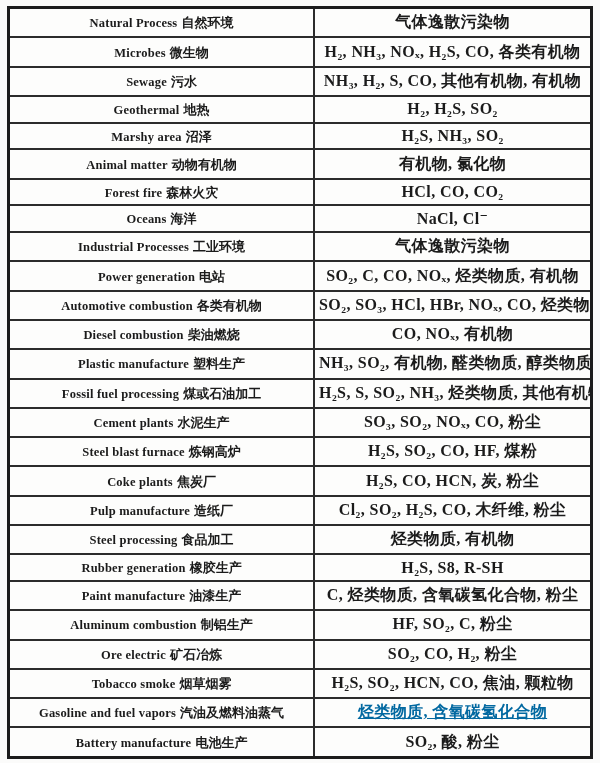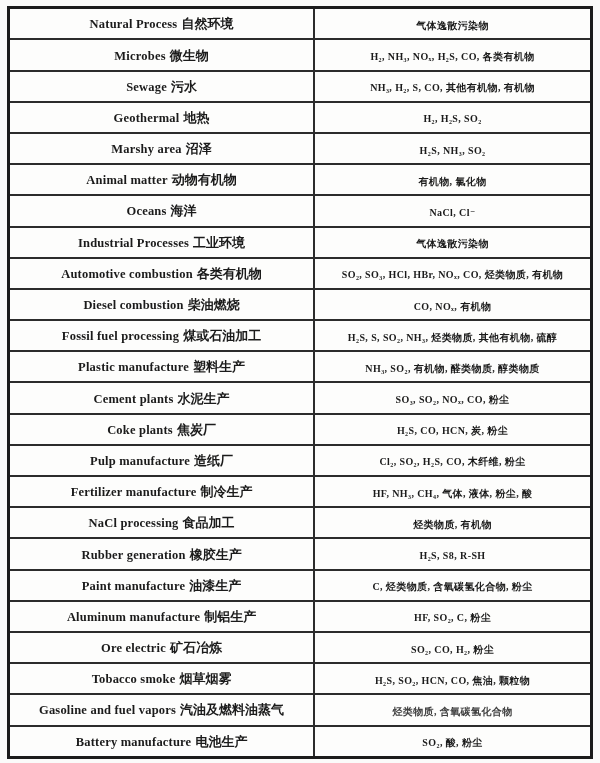--- a/index.html
+++ b/index.html
@@ -43,27 +43,28 @@
     font-size: 12.5px;
     font-weight: 600;
     letter-spacing: 0.2px;
   }
   .src-zh {
     font-size: 13px;
     font-weight: bold;
     font-family: "Liberation Sans", "DejaVu Sans", sans-serif;
   }
   .pollutants-text {
-    font-size: 10px;
+    font-size: 16px;
     font-weight: bold;
     letter-spacing: 0.4px;
   }
   tr.muted .pollutants-text {
-    color: #404040;
+    color: #0369a1;
     font-weight: 600;
+    text-decoration: underline;
   }
   tr.section-row .src-en { font-weight: bold; }
 </style>
 </head>
 <body>
 
 <div id="page">
   <table class="pollution-table">
     <tbody>
         <tr class="section-row">
@@ -84,73 +85,81 @@
         </tr>
         <tr>
           <td class="source-cell"><span class="src-en">Marshy area</span> <span class="src-zh">沼泽</span></td>
           <td class="pollutants-cell"><span class="pollutants-text src-zh-mixed">H₂S, NH₃, SO₂</span></td>
         </tr>
         <tr>
           <td class="source-cell"><span class="src-en">Animal matter</span> <span class="src-zh">动物有机物</span></td>
           <td class="pollutants-cell"><span class="pollutants-text src-zh-mixed">有机物, 氯化物</span></td>
         </tr>
         <tr>
+          <td class="source-cell"><span class="src-en">Forest fire</span> <span class="src-zh">森林火灾</span></td>
+          <td class="pollutants-cell"><span class="pollutants-text src-zh-mixed">HCl, CO, CO₂</span></td>
+        </tr>
+        <tr>
           <td class="source-cell"><span class="src-en">Oceans</span> <span class="src-zh">海洋</span></td>
           <td class="pollutants-cell"><span class="pollutants-text src-zh-mixed">NaCl, Cl⁻</span></td>
         </tr>
         <tr class="section-row">
           <td class="source-cell"><span class="src-en">Industrial Processes</span> <span class="src-zh">工业环境</span></td>
           <td class="pollutants-cell"><span class="pollutants-text src-zh-mixed">气体逸散污染物</span></td>
+        </tr>
+        <tr>
+          <td class="source-cell"><span class="src-en">Power generation</span> <span class="src-zh">电站</span></td>
+          <td class="pollutants-cell"><span class="pollutants-text src-zh-mixed">SO₂, C, CO, NOₓ, 烃类物质, 有机物</span></td>
         </tr>
         <tr>
           <td class="source-cell"><span class="src-en">Automotive combustion</span> <span class="src-zh">各类有机物</span></td>
           <td class="pollutants-cell"><span class="pollutants-text src-zh-mixed">SO₂, SO₃, HCl, HBr, NOₓ, CO, 烃类物质, 有机物</span></td>
         </tr>
         <tr>
           <td class="source-cell"><span class="src-en">Diesel combustion</span> <span class="src-zh">柴油燃烧</span></td>
           <td class="pollutants-cell"><span class="pollutants-text src-zh-mixed">CO, NOₓ, 有机物</span></td>
         </tr>
         <tr>
+          <td class="source-cell"><span class="src-en">Plastic manufacture</span> <span class="src-zh">塑料生产</span></td>
+          <td class="pollutants-cell"><span class="pollutants-text src-zh-mixed">NH₃, SO₂, 有机物, 醛类物质, 醇类物质</span></td>
+        </tr>
+        <tr>
           <td class="source-cell"><span class="src-en">Fossil fuel processing</span> <span class="src-zh">煤或石油加工</span></td>
           <td class="pollutants-cell"><span class="pollutants-text src-zh-mixed">H₂S, S, SO₂, NH₃, 烃类物质, 其他有机物, 硫醇</span></td>
         </tr>
         <tr>
-          <td class="source-cell"><span class="src-en">Plastic manufacture</span> <span class="src-zh">塑料生产</span></td>
-          <td class="pollutants-cell"><span class="pollutants-text src-zh-mixed">NH₃, SO₂, 有机物, 醛类物质, 醇类物质</span></td>
+          <td class="source-cell"><span class="src-en">Cement plants</span> <span class="src-zh">水泥生产</span></td>
+          <td class="pollutants-cell"><span class="pollutants-text src-zh-mixed">SO₃, SO₂, NOₓ, CO, 粉尘</span></td>
         </tr>
         <tr>
-          <td class="source-cell"><span class="src-en">Cement plants</span> <span class="src-zh">水泥生产</span></td>
-          <td class="pollutants-cell"><span class="pollutants-text src-zh-mixed">SO₃, SO₂, NOₓ, CO, 粉尘</span></td>
+          <td class="source-cell"><span class="src-en">Steel blast furnace</span> <span class="src-zh">炼钢高炉</span></td>
+          <td class="pollutants-cell"><span class="pollutants-text src-zh-mixed">H₂S, SO₂, CO, HF, 煤粉</span></td>
         </tr>
         <tr>
           <td class="source-cell"><span class="src-en">Coke plants</span> <span class="src-zh">焦炭厂</span></td>
           <td class="pollutants-cell"><span class="pollutants-text src-zh-mixed">H₂S, CO, HCN, 炭, 粉尘</span></td>
         </tr>
         <tr>
           <td class="source-cell"><span class="src-en">Pulp manufacture</span> <span class="src-zh">造纸厂</span></td>
           <td class="pollutants-cell"><span class="pollutants-text src-zh-mixed">Cl₂, SO₂, H₂S, CO, 木纤维, 粉尘</span></td>
         </tr>
         <tr>
-          <td class="source-cell"><span class="src-en">Fertilizer manufacture</span> <span class="src-zh">制冷生产</span></td>
-          <td class="pollutants-cell"><span class="pollutants-text src-zh-mixed">HF, NH₃, CH₄, 气体, 液体, 粉尘, 酸</span></td>
-        </tr>
-        <tr>
-          <td class="source-cell"><span class="src-en">NaCl processing</span> <span class="src-zh">食品加工</span></td>
+          <td class="source-cell"><span class="src-en">Steel processing</span> <span class="src-zh">食品加工</span></td>
           <td class="pollutants-cell"><span class="pollutants-text src-zh-mixed">烃类物质, 有机物</span></td>
         </tr>
         <tr>
           <td class="source-cell"><span class="src-en">Rubber generation</span> <span class="src-zh">橡胶生产</span></td>
           <td class="pollutants-cell"><span class="pollutants-text src-zh-mixed">H₂S, S8, R-SH</span></td>
         </tr>
         <tr>
           <td class="source-cell"><span class="src-en">Paint manufacture</span> <span class="src-zh">油漆生产</span></td>
           <td class="pollutants-cell"><span class="pollutants-text src-zh-mixed">C, 烃类物质, 含氧碳氢化合物, 粉尘</span></td>
         </tr>
         <tr>
-          <td class="source-cell"><span class="src-en">Aluminum manufacture</span> <span class="src-zh">制铝生产</span></td>
+          <td class="source-cell"><span class="src-en">Aluminum combustion</span> <span class="src-zh">制铝生产</span></td>
           <td class="pollutants-cell"><span class="pollutants-text src-zh-mixed">HF, SO₂, C, 粉尘</span></td>
         </tr>
         <tr>
           <td class="source-cell"><span class="src-en">Ore electric</span> <span class="src-zh">矿石冶炼</span></td>
           <td class="pollutants-cell"><span class="pollutants-text src-zh-mixed">SO₂, CO, H₂, 粉尘</span></td>
         </tr>
         <tr>
           <td class="source-cell"><span class="src-en">Tobacco smoke</span> <span class="src-zh">烟草烟雾</span></td>
           <td class="pollutants-cell"><span class="pollutants-text src-zh-mixed">H₂S, SO₂, HCN, CO, 焦油, 颗粒物</span></td>
         </tr>

